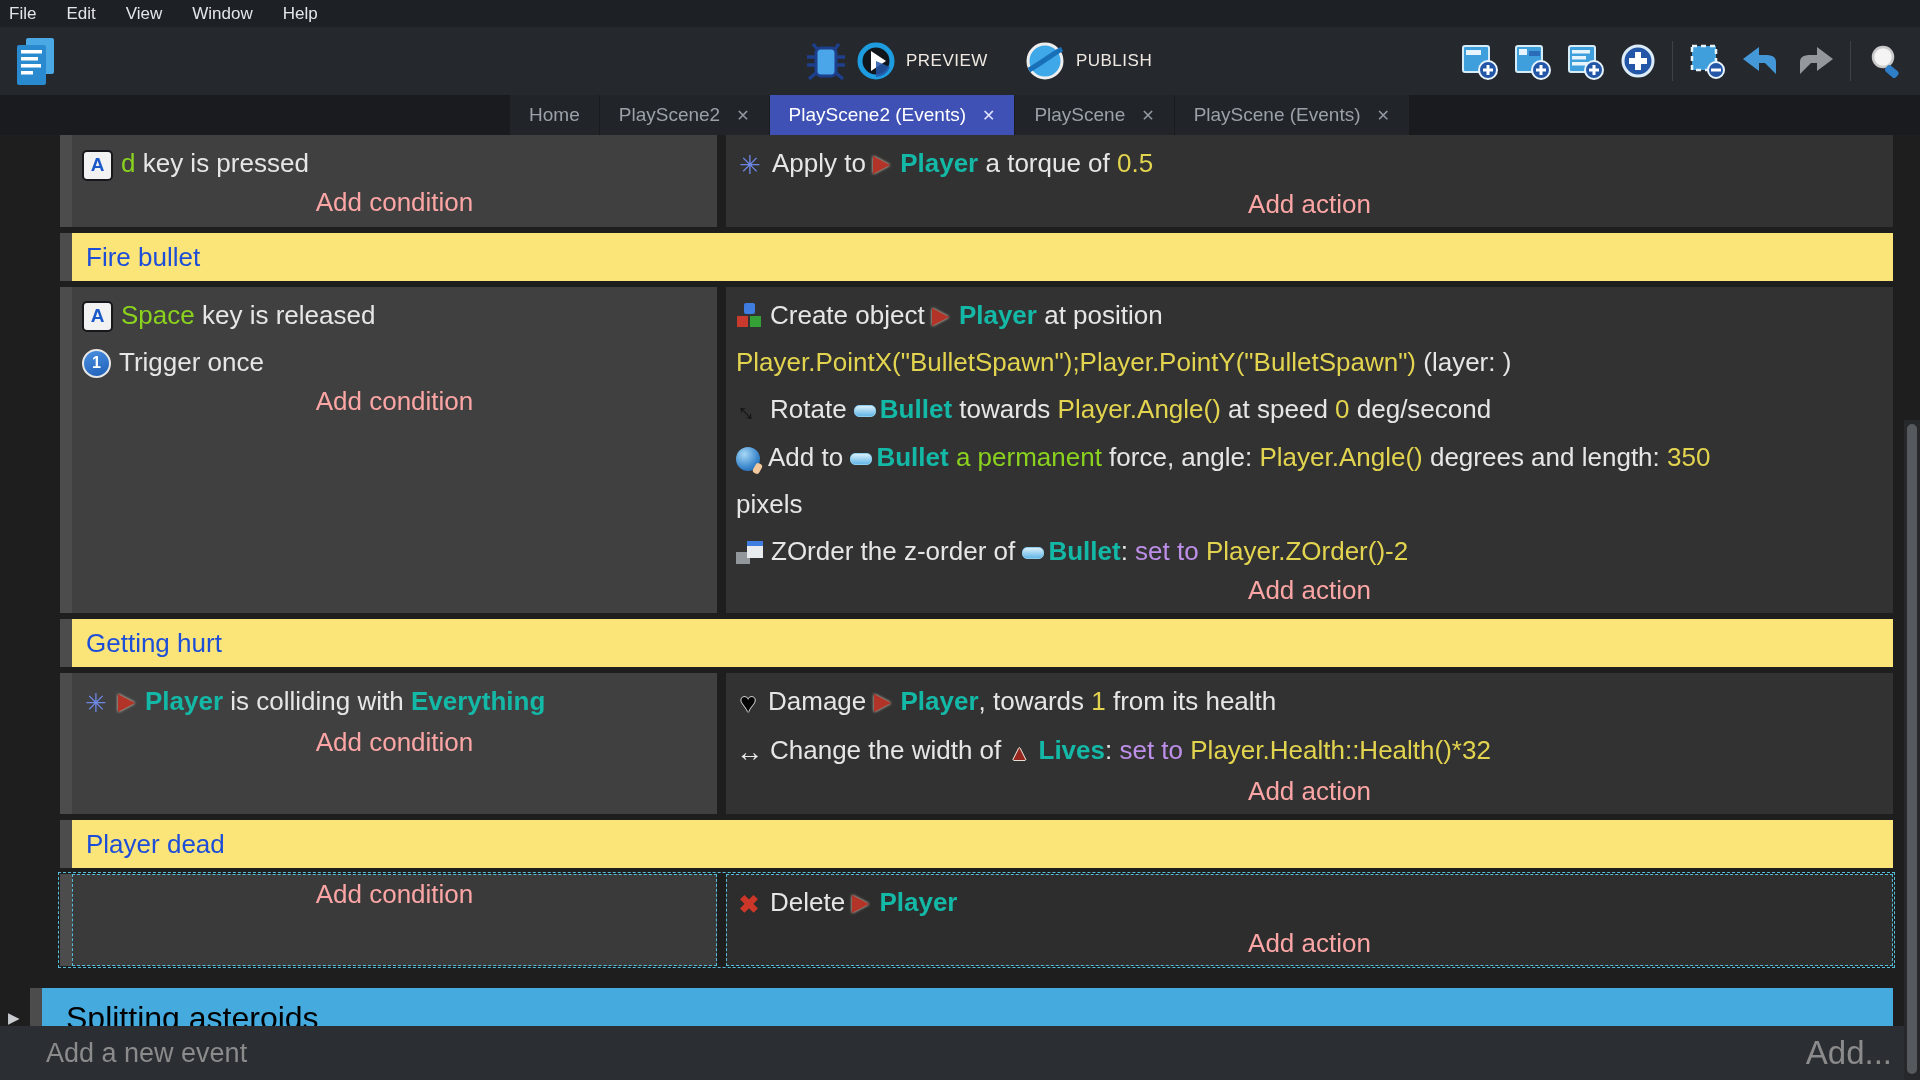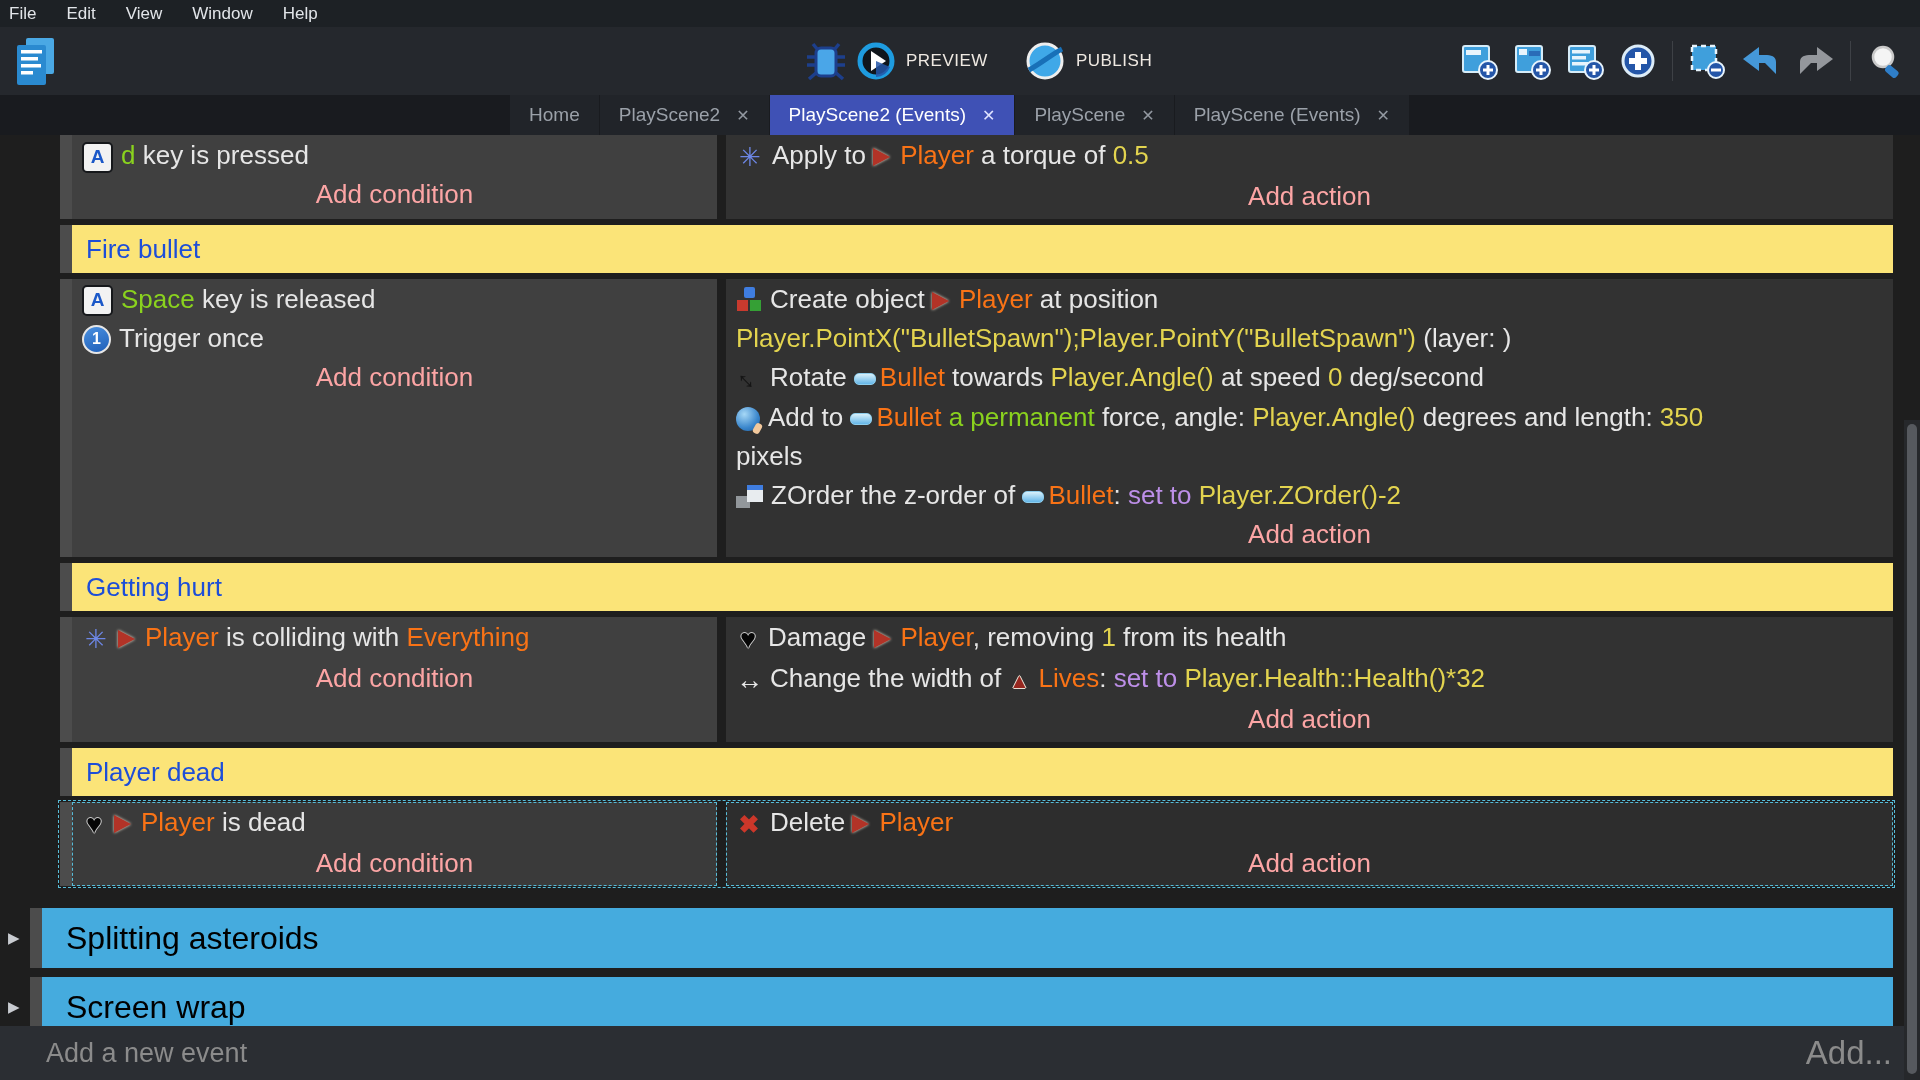--- a/index.html
+++ b/index.html
@@ -33,25 +33,25 @@
   #events{position:absolute;left:0;top:135px;width:1920px;height:945px;background:#1e1e1e;}
   .ev-block{display:flex;margin-left:60px;margin-right:27px;position:relative;}
   .handle{width:12px;background:#4c4c4c;flex:none;}
   .gap6{height:6px;}
 
   .ev-event{min-height:40px;}
   .cell{display:flex;flex-direction:column;padding:1px 0 3px 0;}
   .cond-cell{width:645px;flex:none;background:#404040;}
   .col-div{width:9px;flex:none;background:#1e1e1e;}
   .act-cell{flex:1;background:#323232;}
-  .line{min-height:39px;line-height:39px;font-size:26px;color:#e6e6e6;padding:0 10px;white-space:nowrap;}
+  .line{min-height:39px;line-height:39px;font-size:26px;color:#e6e6e6;padding:0 10px;white-space:nowrap;margin-top:8px;}
   .add-line{min-height:39px;line-height:39px;font-size:26px;color:#fca5a5;padding:0 10px;text-align:center;}
 
   .tk-p{color:#e6e6e6}
-  .tk-o{color:#f97316;font-weight:normal}
+  .tk-o{color:#14b8a6;font-weight:bold}
   .tk-e{color:#e3d44f}
   .tk-g{color:#8ad21e}
   .tk-v{color:#bd8fe8}
 
   .ev-comment{background:#fbe478;height:48px;line-height:48px;flex:1;
     color:#1d4ed8;font-size:26px;padding-left:14px;}
   .ev-grouprow{margin-left:30px;}
   .group-bar{background:#45abde;height:60px;line-height:60px;flex:1;color:#000000;
     font-size:32px;padding-left:24px;}
   .tri{position:absolute;left:-22px;top:50%;transform:translateY(-50%);color:#c9ccd1;font-size:15px;}
@@ -299,35 +299,34 @@
       </div>
       <div class="gap6"></div>
       <div class="ev-block ev-event">
         <div class="handle"></div>
         <div class="cell cond-cell">
           <div class="line"><span class="ic ic-physics"></span><span class="ic ic-player"></span><span class="tk-o">Player</span><span class="tk-p"> is colliding with </span><span class="tk-o">Everything</span></div>
           <div class="add-line">Add condition</div>
         </div>
         <div class="col-div"></div>
         <div class="cell act-cell">
-          <div class="line"><span class="ic ic-heart"></span><span class="tk-p">Damage </span><span class="ic ic-player"></span><span class="tk-o">Player</span><span class="tk-p">, removing </span><span class="tk-e">1</span><span class="tk-p"> from its health</span></div>
+          <div class="line"><span class="ic ic-heart"></span><span class="tk-p">Damage </span><span class="ic ic-player"></span><span class="tk-o">Player</span><span class="tk-p">, towards </span><span class="tk-e">1</span><span class="tk-p"> from its health</span></div>
           <div class="line"><span class="ic ic-width"></span><span class="tk-p">Change the width of </span><span class="ic ic-lives"></span><span class="tk-o">Lives</span><span class="tk-p">: </span><span class="tk-v">set to </span><span class="tk-e">Player.Health::Health()*32</span></div>
           <div class="add-line">Add action</div>
         </div>
       </div>
       <div class="gap6"></div>
       <div class="ev-block">
         <div class="handle"></div>
         <div class="ev-comment">Player dead</div>
       </div>
       <div class="gap6"></div>
       <div class="ev-block ev-event selected">
         <div class="handle"></div>
         <div class="cell cond-cell">
-          <div class="line"><span class="ic ic-heart"></span><span class="ic ic-player"></span><span class="tk-o">Player</span><span class="tk-p"> is dead</span></div>
           <div class="add-line">Add condition</div>
         </div>
         <div class="col-div"></div>
         <div class="cell act-cell">
           <div class="line"><span class="ic ic-delete"></span><span class="tk-p">Delete </span><span class="ic ic-player"></span><span class="tk-o">Player</span></div>
           <div class="add-line">Add action</div>
         </div>
       </div>
       <div class="gap-big"></div>
       <div class="ev-block ev-grouprow">

